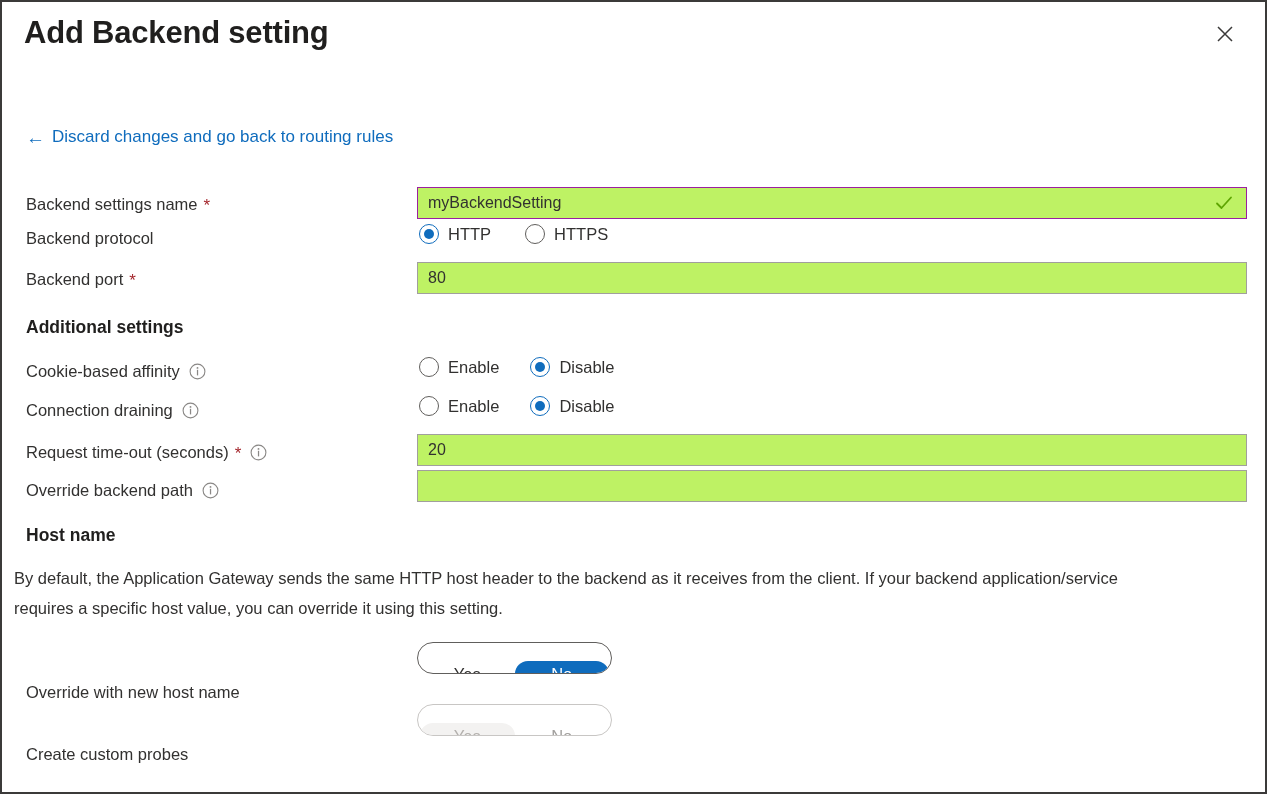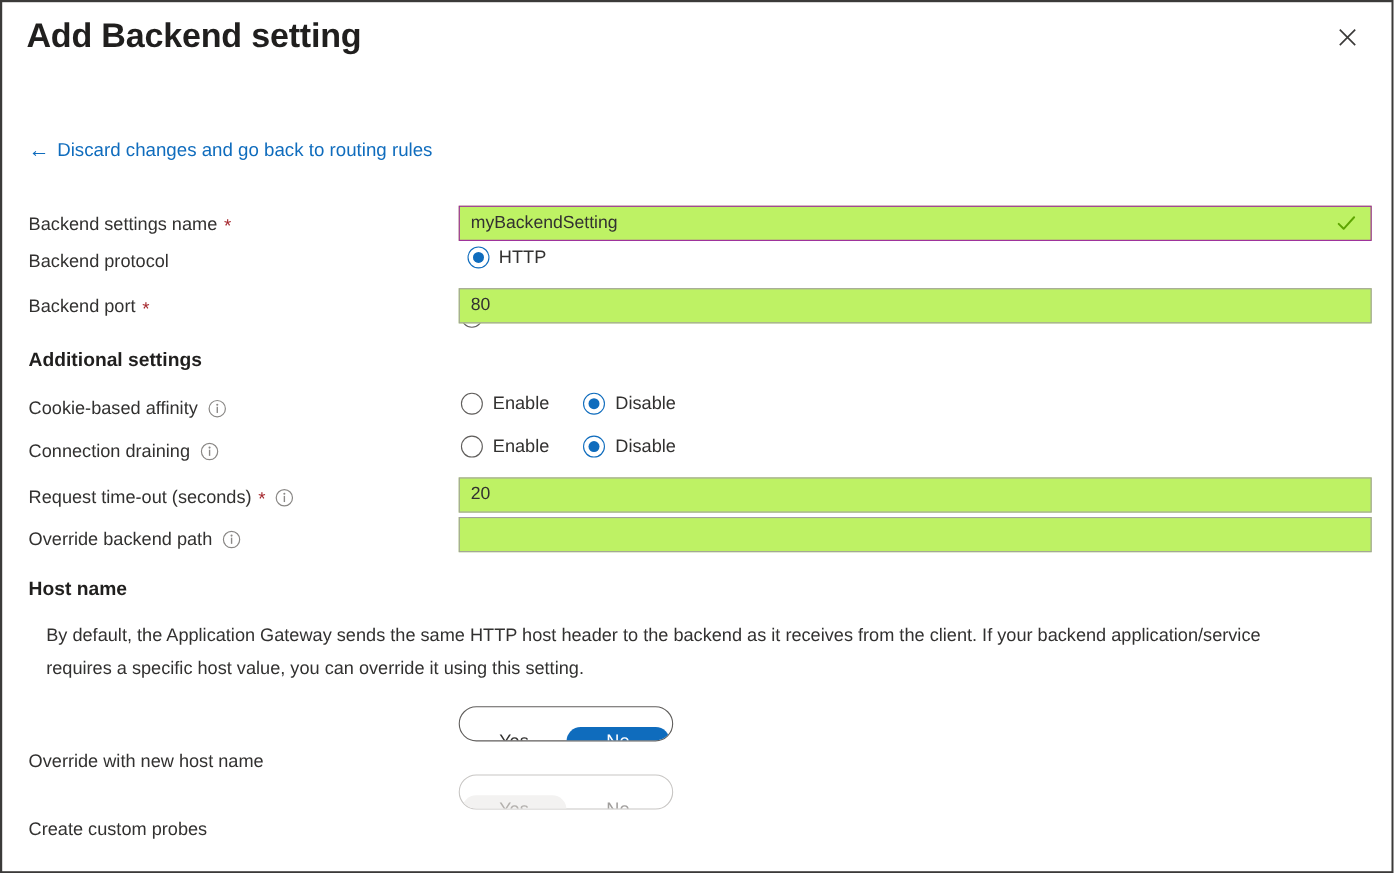--- a/index.html
+++ b/index.html
@@ -180,21 +180,21 @@
     width: 10px;
     height: 10px;
     margin: -5px 0 0 -5px;
     border-radius: 50%;
     background: #0f6cbd;
   }
 
   
   .hostname-desc {
     position: absolute;
-    left: 40px;
+    left: 12px;
     width: 1160px;
     font-size: 16.5px;
     color: #323130;
     line-height: 30px;
   }
 
   
   .toggle {
     position: absolute;
     left: 415px;
@@ -260,21 +260,21 @@
   <input class="tf focused" style="top: 185px;" value="myBackendSetting">
   <span class="check-ok" style="left:1212px; top:191px;">
     <svg width="20" height="20" viewBox="0 0 20 20">
       <path d="M3 10.5 L7.5 15 L17 4.5" stroke="#5ea502" stroke-width="1.8" fill="none" stroke-linecap="round" stroke-linejoin="round"></path>
     </svg>
   </span>
 
   <div class="lbl" style="top:225px;">
     <span>Backend protocol</span>
   </div>
-  <div class="radio-row" style="left:417px; top:222px; gap:34px;flex-direction:column;">
+  <div class="radio-row" style="left:417px; top:222px; gap:34px;">
     <label class="radio-opt">
       <span class="rb on"></span>
       <span>HTTP</span>
     </label>
     <label class="radio-opt">
       <span class="rb"></span>
       <span>HTTPS</span>
     </label>
   </div>
 

